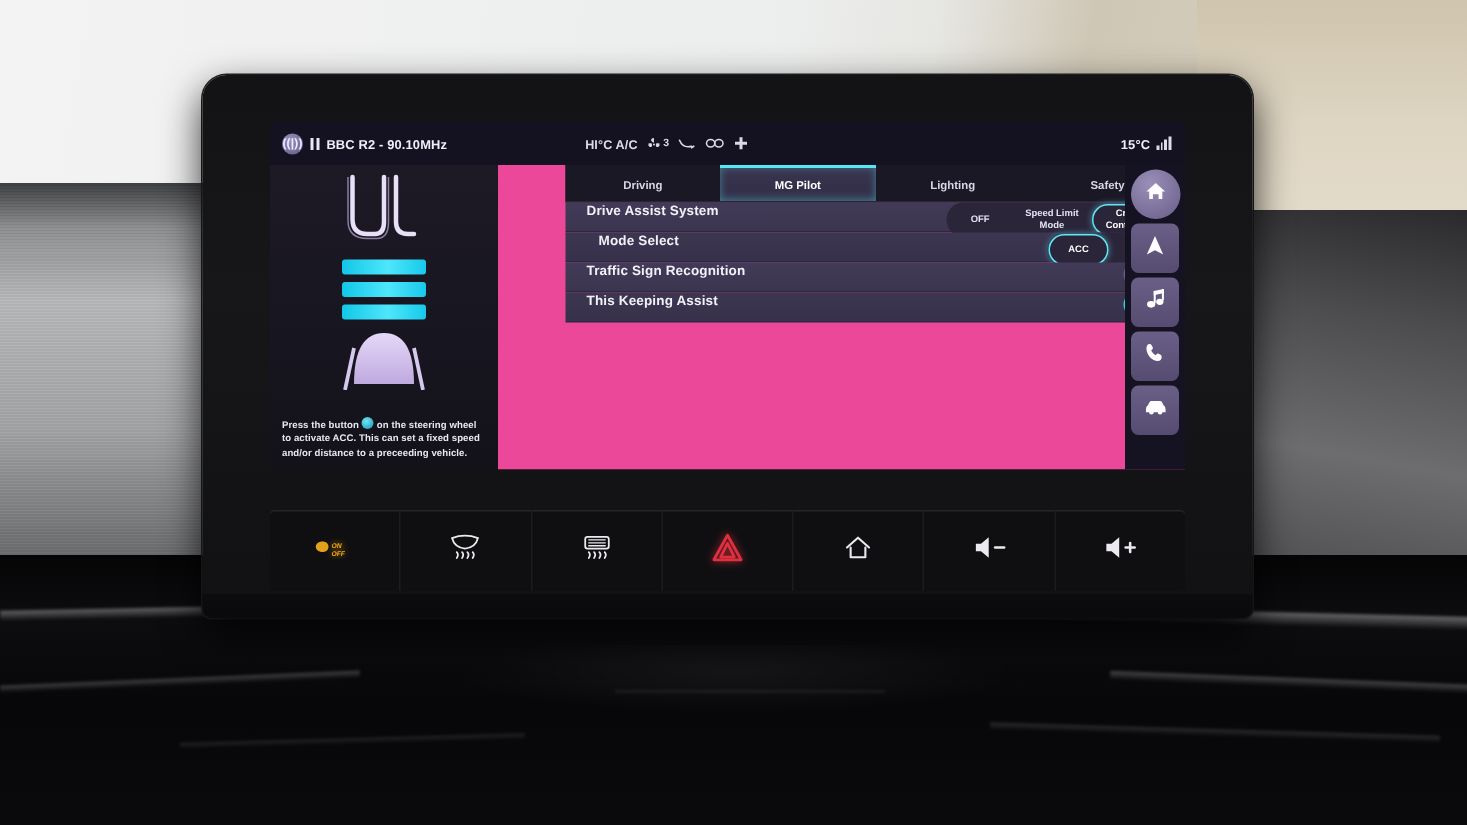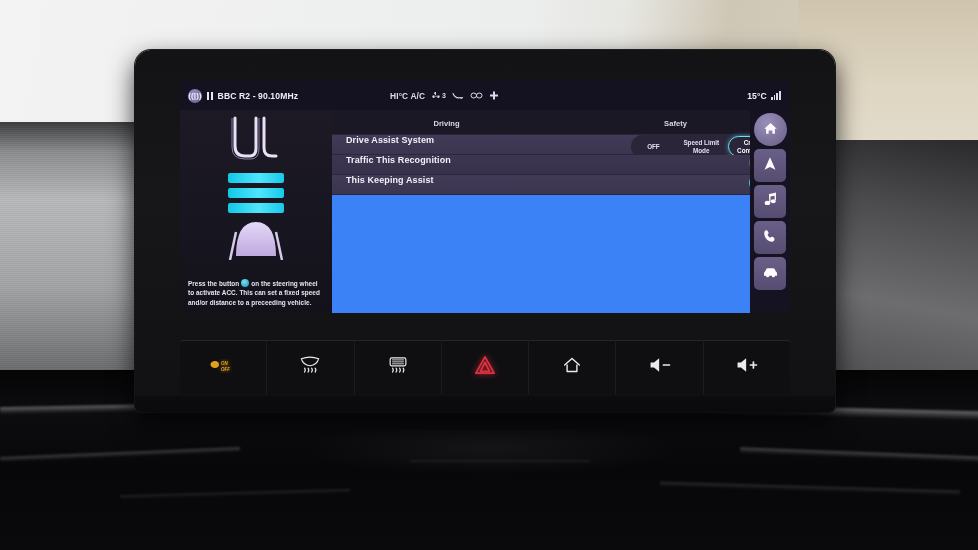--- a/index.html
+++ b/index.html
@@ -109,21 +109,21 @@
     color: #e9e6f5; font-size: 6.4px; line-height: 1.45; font-weight: bold;
     letter-spacing: .05px;
   }
   .help-text .inline-btn {
     display: inline-block; width: 8px; height: 8px; border-radius: 50%;
     background: radial-gradient(circle at 40% 35%, #6fe6f5, #1a8fae);
     vertical-align: -1px; margin: 0 2px;
   }
 
   
-  .settings { position: relative; flex: 1 1 auto; height: 203px; background: #3b82f6; }
+  .settings { position: relative; flex: 1 1 auto; height: 203px; background: #ec4899; padding-left: 45px; }
 
   .tabs {
     display: flex; height: 25px; background: #1b1826;
     border-bottom: 1px solid #2a2637;
   }
   .tab {
     flex: 1 1 0; display: flex; align-items: center; justify-content: center;
     color: #d9d6e8; font-size: 7.6px; font-weight: bold;
     border-top: 2px solid transparent;
     background: #1b1826;
@@ -329,37 +329,48 @@
             </g>
           </svg>
           <div class="help-text">
             <span>Press the button</span><span class="inline-btn"></span><span>on the steering wheel to activate ACC. This can set a fixed speed and/or distance to a preceeding vehicle.</span>
           </div>
         </div>
 
         <div class="settings">
           <div class="tabs" id="tabs">
               <div class="tab">Driving</div>
+              <div class="tab active">MG Pilot</div>
+              <div class="tab">Lighting</div>
               <div class="tab">Safety</div>
             </div>
           <div class="rows" id="rows">
               <div class="row">
                 <div class="label">Drive Assist System</div>
                 <div class="ctrl">
                   <div class="seg wide">
                     <div class="opt">OFF</div>
                     <div class="opt">Speed Limit
 Mode</div>
                     <div class="opt selected">Cruise
 Control M..</div>
                   </div>
                 </div>
               </div>
+              <div class="row sub">
+                <div class="label">Mode Select</div>
+                <div class="ctrl">
+                  <div class="seg two">
+                    <div class="opt selected">ACC</div>
+                    <div class="opt">TJA</div>
+                  </div>
+                </div>
+              </div>
               <div class="row">
-                <div class="label">Traffic This Recognition</div>
+                <div class="label">Traffic Sign Recognition</div>
                 <div class="ctrl">
                   <div class="toggle">
                     <div class="knob"></div>
                   </div>
                 </div>
               </div>
               <div class="row">
                 <div class="label">This Keeping Assist</div>
                 <div class="ctrl">
                   <div class="toggle on">

